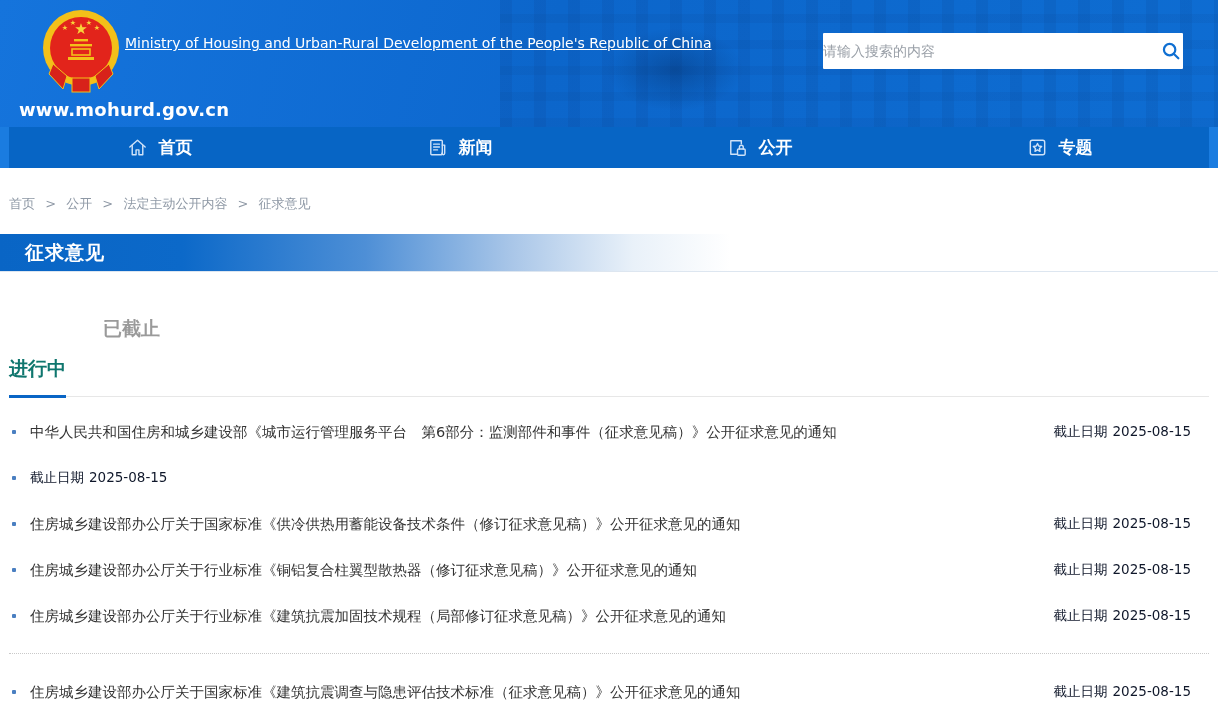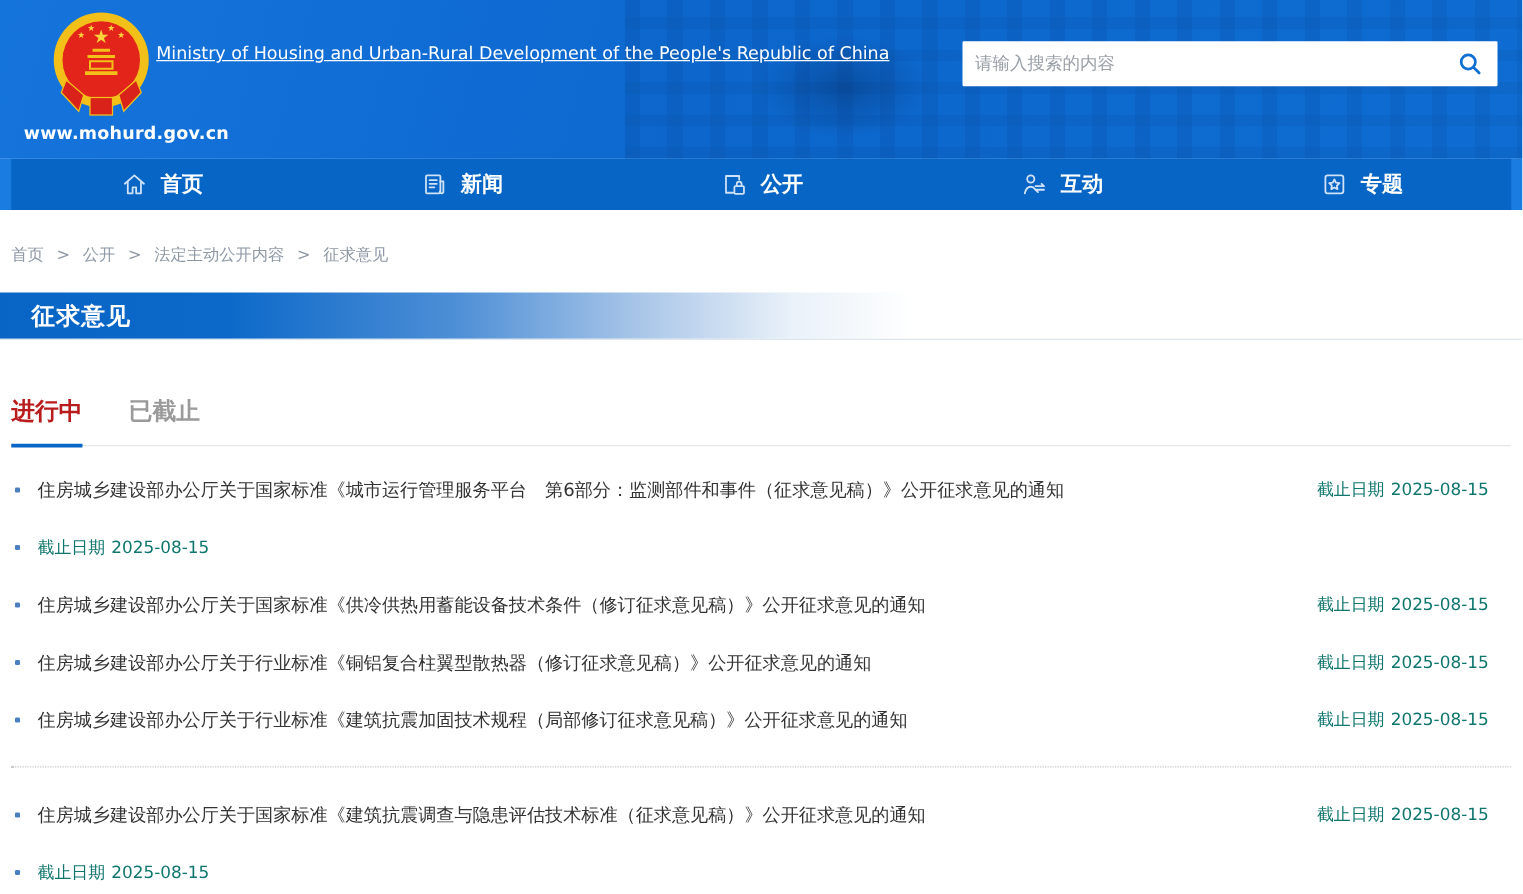--- a/index.html
+++ b/index.html
@@ -12,26 +12,26 @@
     overflow:hidden; }
   .header .bldg { position:absolute; left:500px; right:0; top:0; bottom:0; opacity:.5;
     background-color:rgba(0,35,90,.06);
     background-image:
       repeating-linear-gradient(90deg, rgba(5,35,85,.16) 0 12px, transparent 12px 34px),
       repeating-linear-gradient(0deg, rgba(5,35,85,.12) 0 9px, transparent 9px 26px); }
   .header .tree { position:absolute; left:580px; top:12px; width:190px; height:115px;
     background:radial-gradient(closest-side, rgba(3,40,95,.38), rgba(3,40,95,0) 72%); }
   .header-inner { position:relative; width:1200px; height:100%; margin:0 auto; }
   .masthead { position:absolute; left:10px; top:6px; width:124px; text-align:center; }
-  .site-url { margin-top:1px; color:#fff; font-weight:bold; font-size:14px; letter-spacing:.2px; }
+  .site-url { margin-top:1px; color:#fff; font-weight:bold; font-size:18px; letter-spacing:.2px; }
   .title-block { position:absolute; left:116px; top:24px; color:#fff; }
   .site-title { font-size:34px; font-weight:bold; letter-spacing:1px; white-space:nowrap; }
   .site-subtitle { margin-top:11px; font-size:14px; white-space:nowrap;text-decoration:underline; }
-  .search { position:absolute; right:11px; top:33px; width:428px; height:36px; background:#fff;
-    display:flex; align-items:center; padding:0 10px; border-radius:1px; }
+  .search { position:absolute; right:26px; top:33px; width:360px; height:36px; background:#fff;
+    display:flex; align-items:center; padding:0 0; border-radius:1px; }
   .search-input { flex:1; border:none; outline:none; font-size:14px; color:#333;
     font-family:"DejaVu Sans","Liberation Sans",sans-serif; }
   .search-input::placeholder { color:#9aa0a8; }
   .search-btn { width:24px; height:24px; cursor:pointer; display:flex; align-items:center; justify-content:center; }
 
   
   .navbar { height:41px; background:#1a7ce0; }
   .nav-inner { width:1200px; height:100%; margin:0 auto; background:#0765c5; display:flex; }
   .nav-item { flex:1; display:flex; align-items:center; justify-content:center; gap:10px;
     color:#fff; font-size:17px; font-weight:bold; cursor:pointer; }
@@ -44,28 +44,28 @@
   .bc-link { cursor:pointer; }
   .bc-sep { margin:0 6px; }
 
   .banner { margin-top:21px; height:38px; display:flex; align-items:center;
     background:linear-gradient(90deg,#0965c5 0%,#0c69c9 15%,#4e8fd6 30%,#a9c6e8 42%,#e9f1f9 52%,#ffffff 60%);
     border-bottom:1px solid #dde6f0; }
   .banner-title { margin-left:25px; color:#fff; font-size:19px; font-weight:bold; letter-spacing:1px; }
 
   .tabs-row { margin-top:44px; display:flex; gap:37px; border-bottom:1px solid #e7e7e7; }
   .tab { font-size:19px; font-weight:bold; color:#9a9a9a; padding-bottom:13px; cursor:pointer; }
-  .tab.active { color:#b91c1c; border-bottom:3px solid #0965c5; margin-bottom:-2px; }
+  .tab.active { color:#0f766e; border-bottom:3px solid #0965c5; margin-bottom:-2px;margin-top:40px; }
 
   .list { margin-top:12px; }
   .row { height:46px; display:flex; align-items:center; }
   .bullet { width:4px; height:4px; border-radius:1px; background:#4a7fc1; margin:0 14px 0 3px; flex:none; }
   .row-title { flex:1; font-size:14.5px; color:#333; cursor:pointer; white-space:nowrap;
     overflow:hidden; text-overflow:ellipsis; }
-  .row-date { font-size:13.5px; color:#0f766e; margin-right:18px; white-space:nowrap; }
+  .row-date { font-size:13.5px; color:#0f172a; margin-right:18px; white-space:nowrap; }
   .row-date span + span { margin-left:5px; }
   .divider { border-top:1px dotted #c9c9c9; margin:14px 0 15px 0; }
 </style>
 </head>
 <body>
 
 <div class="header">
   <div class="bldg"></div>
   <div class="tree"></div>
   <div class="header-inner">
@@ -132,30 +132,20 @@
             <path d="M16 8V5H5v14h6"></path>
             <rect x="12" y="13.5" width="8" height="6.5" rx="1"></rect>
             <path d="M14 13.5v-1.8a2 2 0 0 1 4 0v1.8"></path>
           </svg>
       </span>
       <span>公开</span>
     </div>
     <div class="nav-item">
       <span class="nav-ic">
         <svg width="23" height="23" viewBox="0 0 24 24">
-            <circle cx="9" cy="7.5" r="3"></circle>
-            <path d="M4 19.5c.8-3.5 2.8-5.5 5-5.5 1.5 0 2.8.8 3.8 2.2"></path>
-            <path d="M13 13.5h7l-2-2 M20 16.5h-7l2 2"></path>
-          </svg>
-      </span>
-      <span>互动</span>
-    </div>
-    <div class="nav-item">
-      <span class="nav-ic">
-        <svg width="23" height="23" viewBox="0 0 24 24">
             <rect x="4.5" y="4.5" width="15" height="15" rx="2"></rect>
             <path d="M12 7.8l1.3 2.7 3 .4-2.2 2.1.5 3-2.6-1.4-2.6 1.4.5-3-2.2-2.1 3-.4Z"></path>
           </svg>
       </span>
       <span>专题</span>
     </div>
   </div>
 </div>
 
 <div class="container">
@@ -176,21 +166,21 @@
 
 <div class="container">
   <div class="tabs-row">
     <span class="tab active">进行中</span>
     <span class="tab">已截止</span>
   </div>
 
   <div class="list">
     <div class="row">
       <span class="bullet"></span>
-      <span class="row-title">住房城乡建设部办公厅关于国家标准《城市运行管理服务平台　第6部分：监测部件和事件（征求意见稿）》公开征求意见的通知</span>
+      <span class="row-title">中华人民共和国住房和城乡建设部《城市运行管理服务平台　第6部分：监测部件和事件（征求意见稿）》公开征求意见的通知</span>
       <span class="row-date"><span>截止日期</span><span>2025-08-15</span></span>
     </div>
     <div class="row">
       <span class="bullet"></span>
       <span class="row-date"><span>截止日期</span><span>2025-08-15</span></span>
     </div>
     <div class="row">
       <span class="bullet"></span>
       <span class="row-title">住房城乡建设部办公厅关于国家标准《供冷供热用蓄能设备技术条件（修订征求意见稿）》公开征求意见的通知</span>
       <span class="row-date"><span>截止日期</span><span>2025-08-15</span></span>

